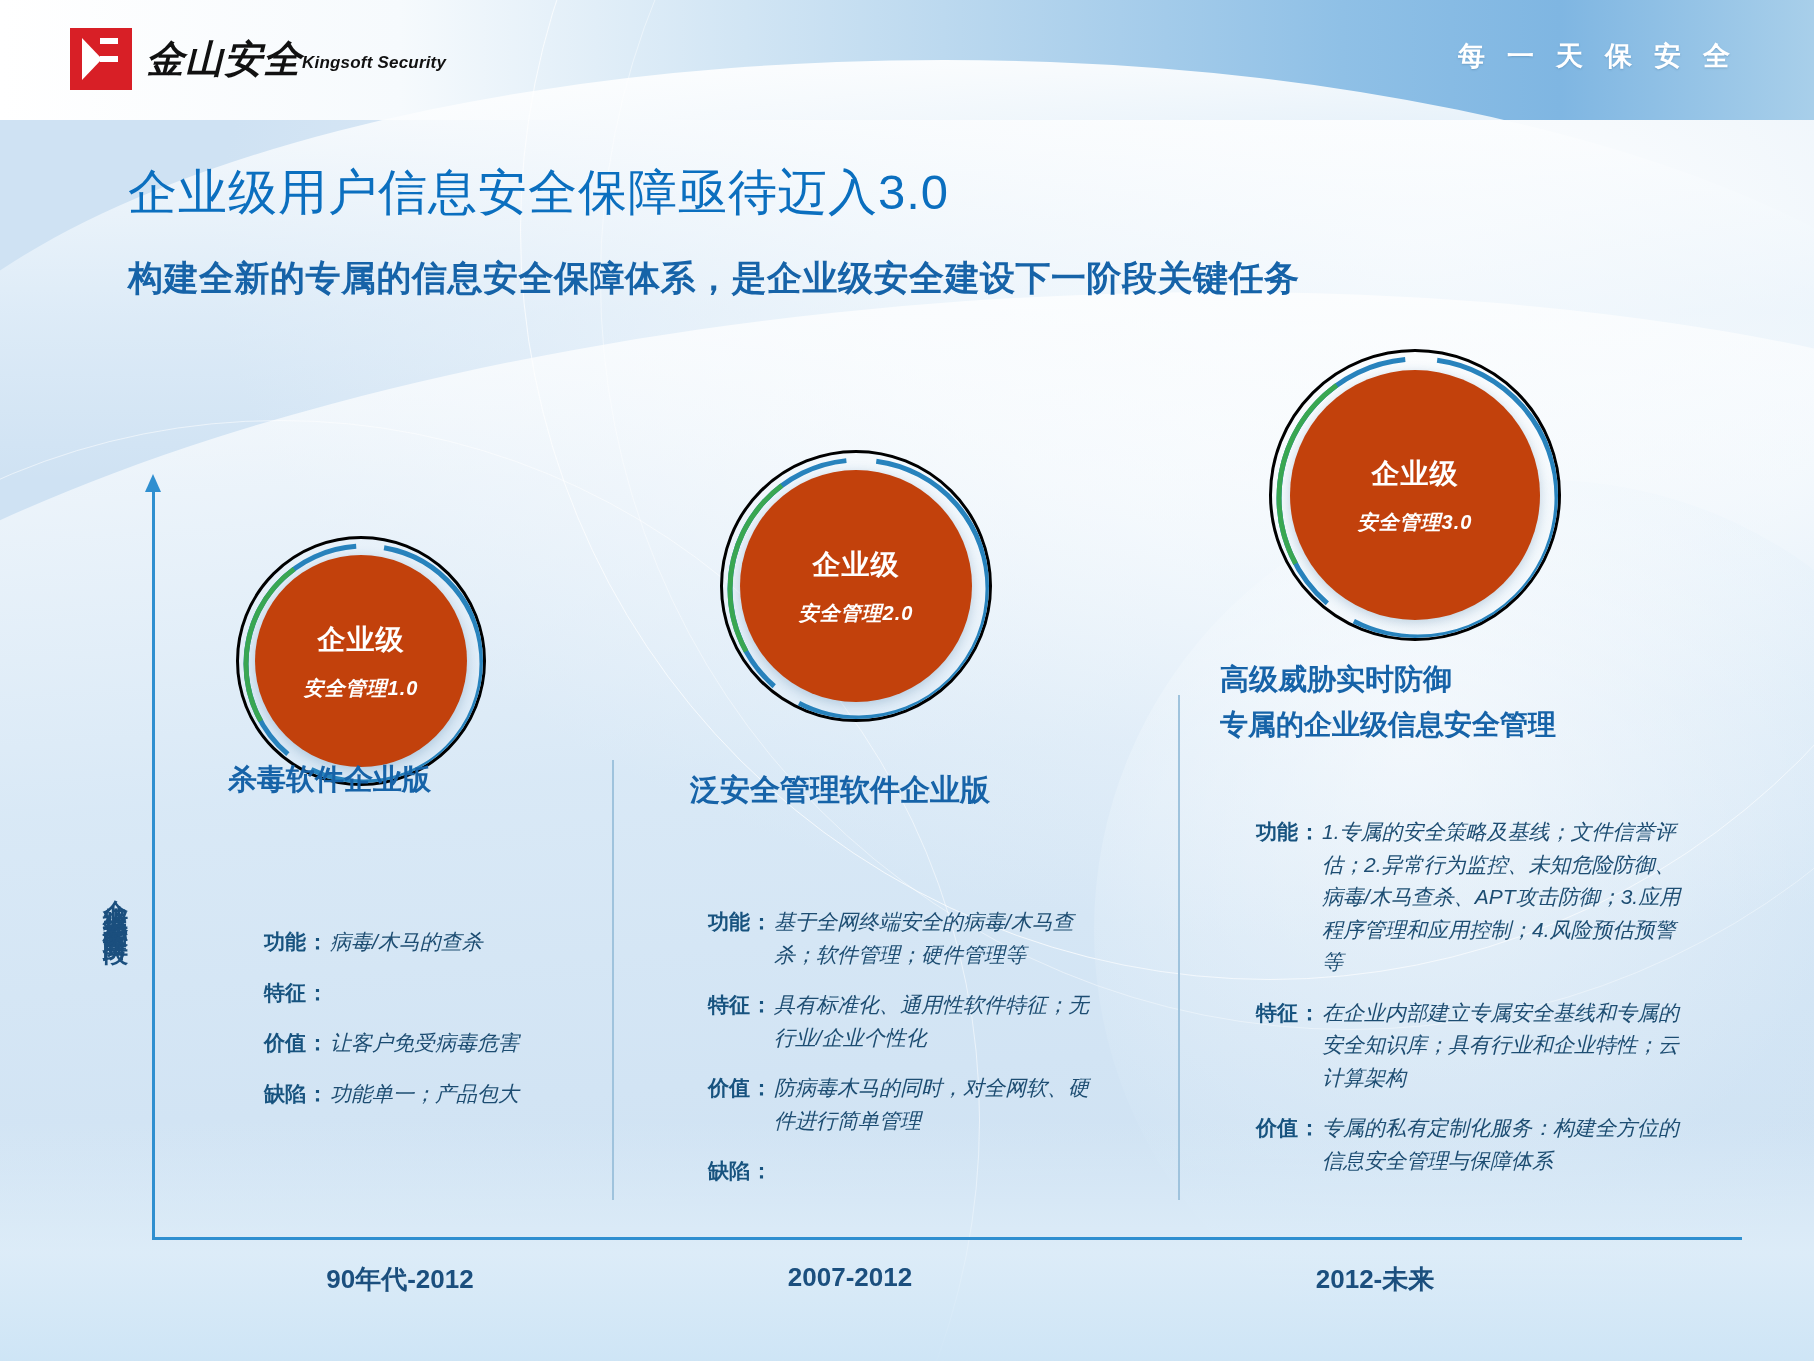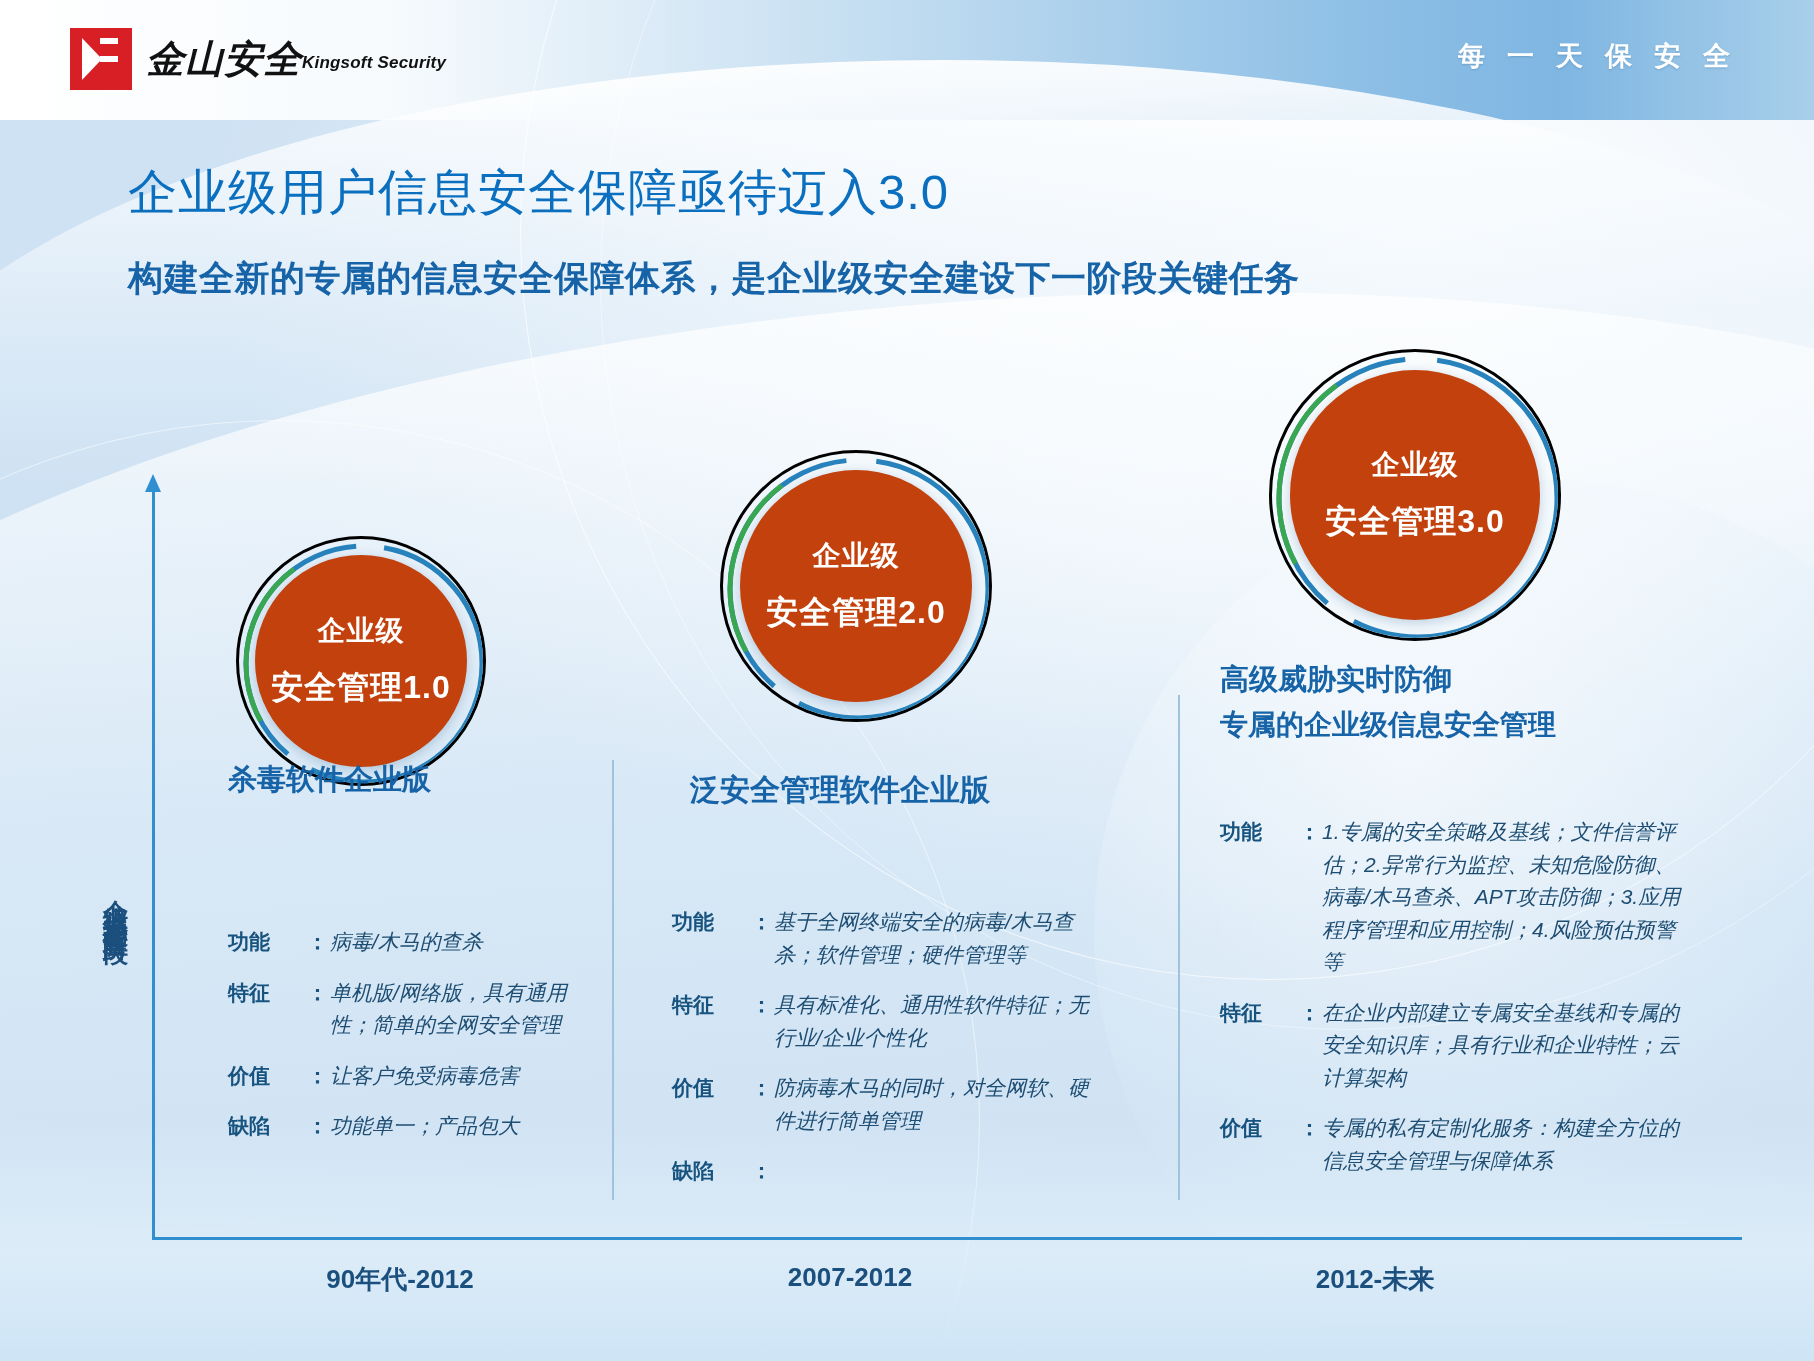--- a/index.html
+++ b/index.html
@@ -131,21 +131,21 @@
   
   .circle {
     position: absolute; border-radius: 50%;
     background: #c2410c;
     display: flex; flex-direction: column;
     align-items: center; justify-content: center;
     color: #ffffff; font-weight: 700;
     box-shadow: 0 3px 12px rgba(30,90,140,0.25);
   }
   .circle .l1 { font-size: 28px; letter-spacing: 1px; }
-  .circle .l2 { font-size: 32px; letter-spacing: 1px; margin-top: 16px; }
+  .circle .l2 { font-size: 20px; letter-spacing: 1px; margin-top: 16px; font-style: italic; }
   .ring {
     position: absolute; border-radius: 50%;
     border-style: solid;
     pointer-events: none;
   }
 
   .c1 { left: 255px; top: 555px; width: 212px; height: 212px; }
 
   .c2 { left: 740px; top: 470px; width: 232px; height: 232px; }
 
@@ -155,21 +155,21 @@
   .col { position: absolute; }
   .col-head {
     font-size: 29px; font-weight: 700; color: #1663a8; white-space: nowrap;
   }
   .col-sub {
     font-size: 28px; font-weight: 700; color: #1663a8; margin-top: 6px; white-space: nowrap;
   }
   .rows { margin-top: 26px; }
   .row { display: flex; margin-bottom: 18px; }
   .row .k {
-    flex: 0 0 auto; width: 78px; text-align: left;
+    flex: 0 0 auto; width: 78px; text-align: right;
     font-size: 21px; font-weight: 700; color: #17537f;
     line-height: 1.55;
   }
   .row .colon { font-size: 21px; font-weight: 700; color: #17537f; line-height: 1.55; padding: 0 2px 0 1px;}
   .row .v {
     font-size: 21px; color: #1d4d72; line-height: 1.55; font-style: italic;
   }
 
   .col1 { left: 228px; top: 900px; width: 360px; }
   .col1 .col-head { position: absolute; left: 0; top: -140px; }
@@ -252,21 +252,20 @@
   <div class="col-head">杀毒软件企业版</div>
   <div class="rows">
     <div class="row">
       <div class="k">功能</div>
       <div class="colon">：</div>
       <div class="v">病毒/木马的查杀</div>
     </div>
     <div class="row">
       <div class="k">特征</div>
       <div class="colon">：</div>
-      <div class="v">单机版/网络版，具有通用性；简单的全网安全管理</div>
     </div>
     <div class="row">
       <div class="k">价值</div>
       <div class="colon">：</div>
       <div class="v">让客户免受病毒危害</div>
     </div>
     <div class="row">
       <div class="k">缺陷</div>
       <div class="colon">：</div>
       <div class="v">功能单一；产品包大</div>

